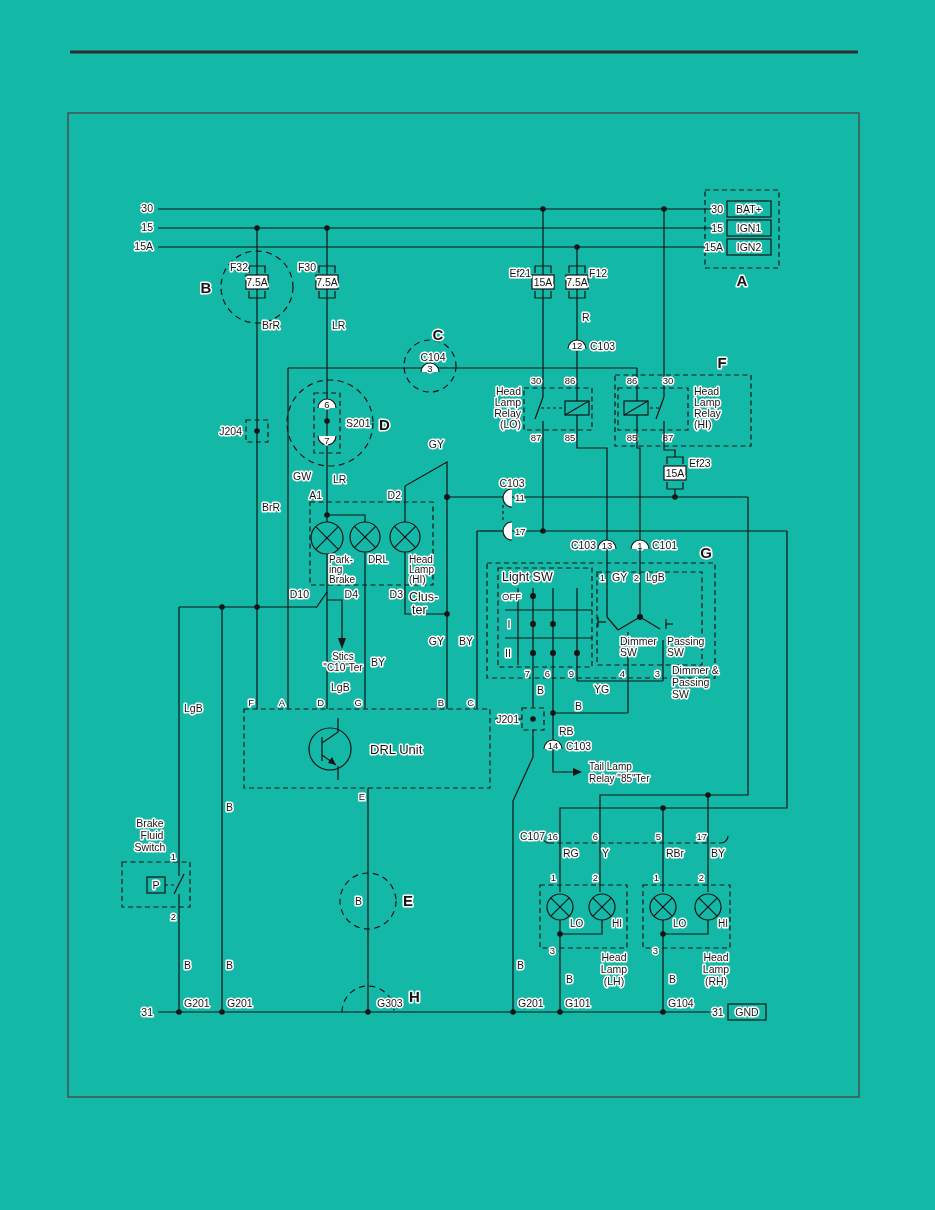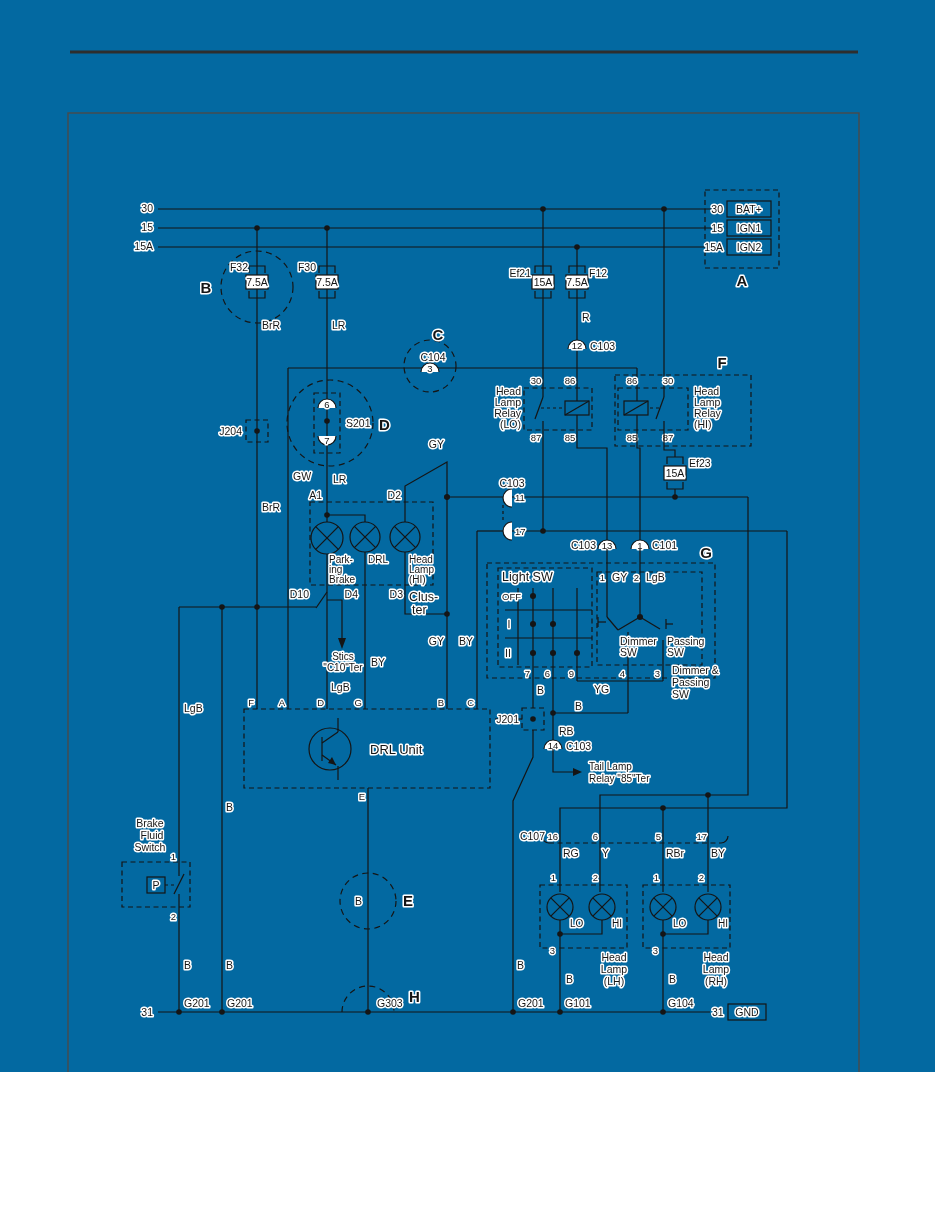--- a/index.html
+++ b/index.html
@@ -1,16 +1,16 @@
 <!DOCTYPE html>
 <html><head>
 <meta charset="utf-8">
 <style>
   html,body{margin:0;padding:0;background:#fff}
-  .page{position:relative;width:935px;height:1072px;background:#0369a1;overflow:hidden}
+  .page{position:relative;width:935px;height:1210px;background:#14b8a6;overflow:hidden}
   svg{position:absolute;left:0;top:0}
   svg line,svg path,svg rect,svg circle,svg polyline{stroke:#151515;stroke-width:1.2;fill:none}
   svg .fr{stroke:#4a4a4a;stroke-width:1.4}
   svg .rule{stroke:#2e2e2e;stroke-width:3}
   svg .dsh{stroke-dasharray:5 3.5}
   svg .dshc{stroke-dasharray:6 4.5}
   svg .dl{stroke-dasharray:3 3}
   svg .dot{fill:#151515;stroke:none}
   svg .wf{fill:#fff}
   svg text{font-family:"Liberation Sans",sans-serif;font-size:10.5px;fill:#151515;stroke:#fff;stroke-width:3px;paint-order:stroke;stroke-linejoin:round}

